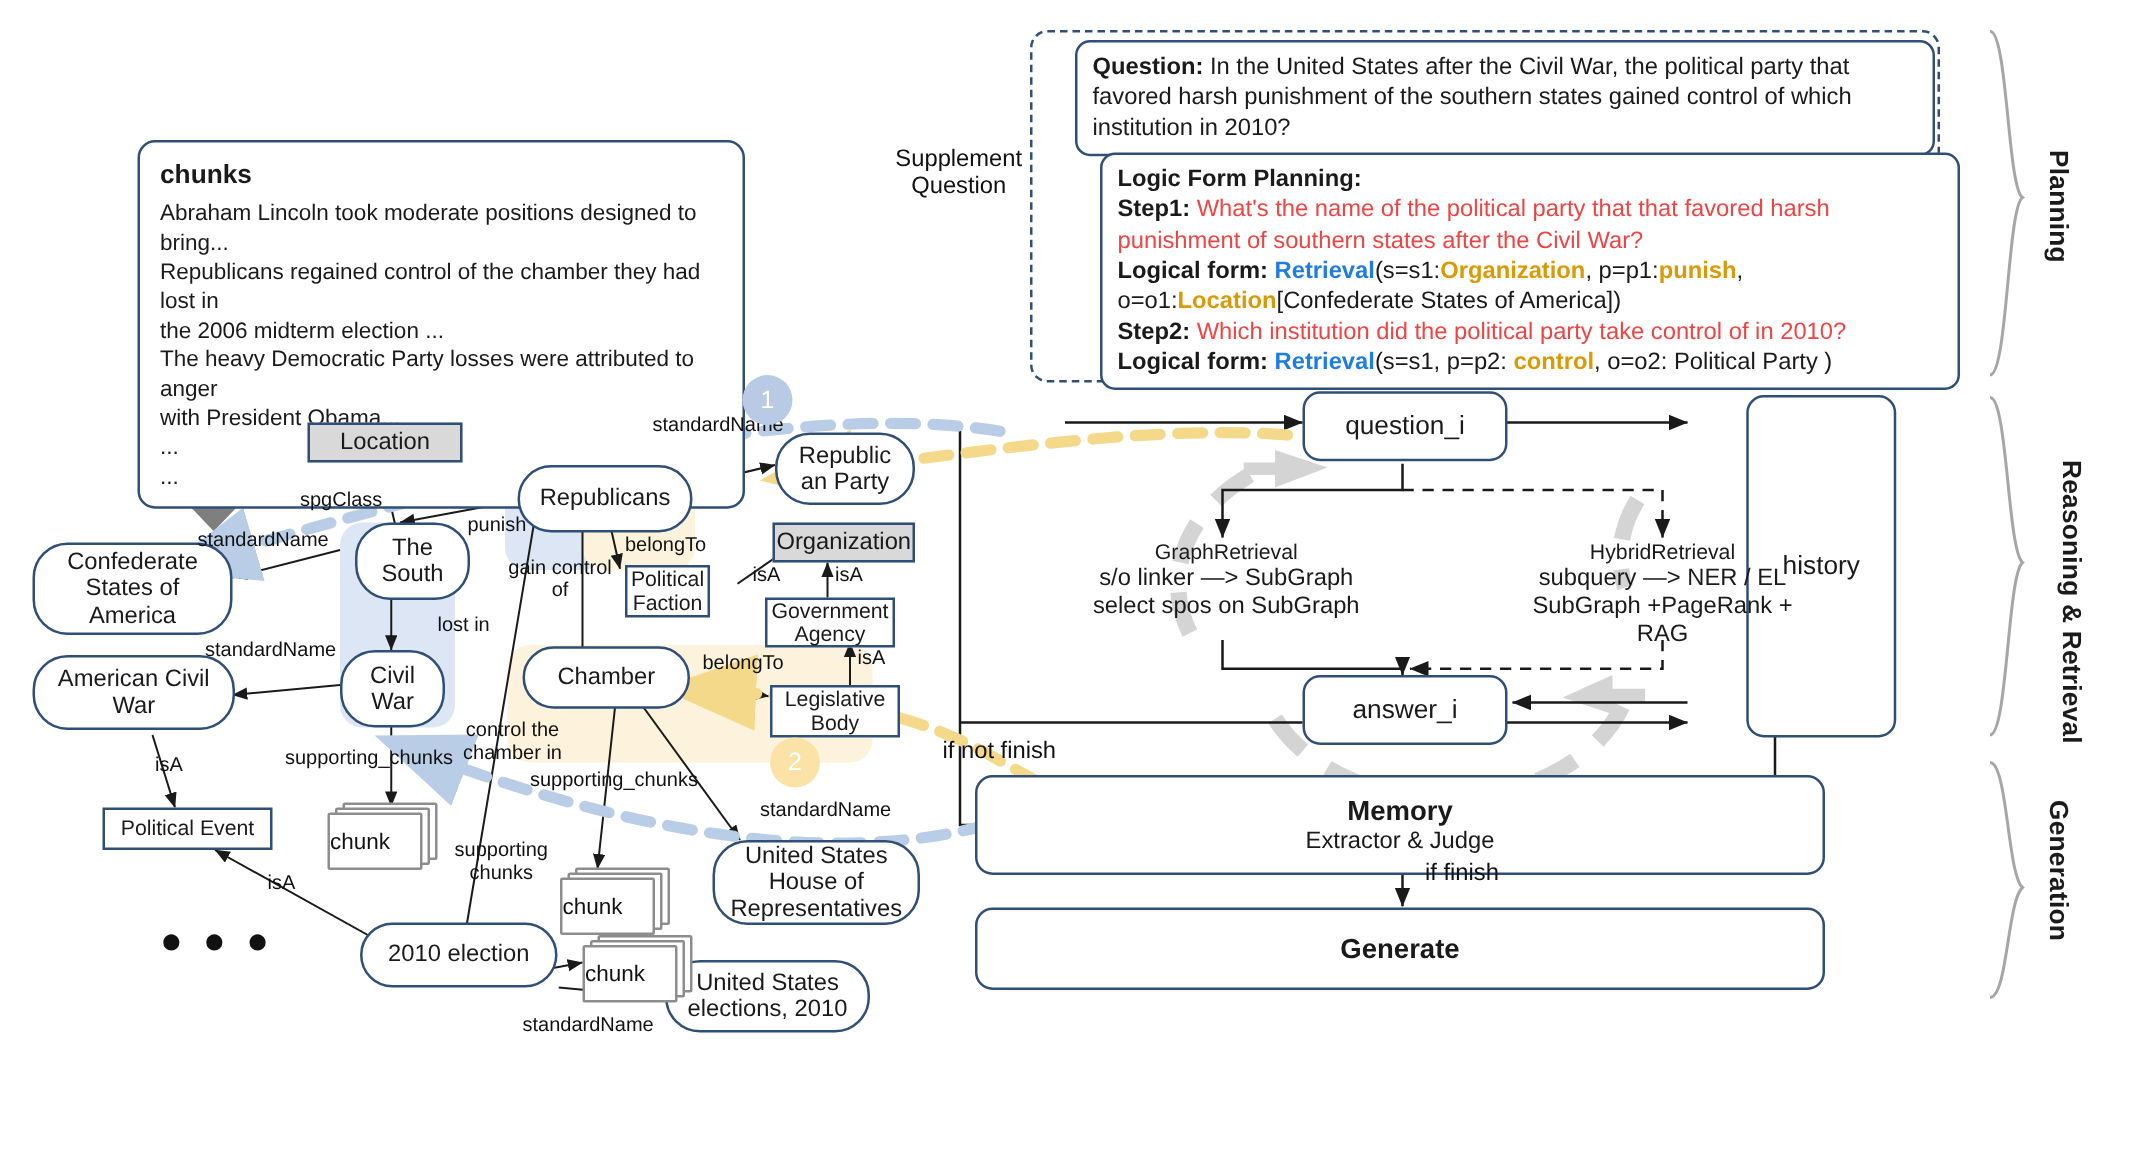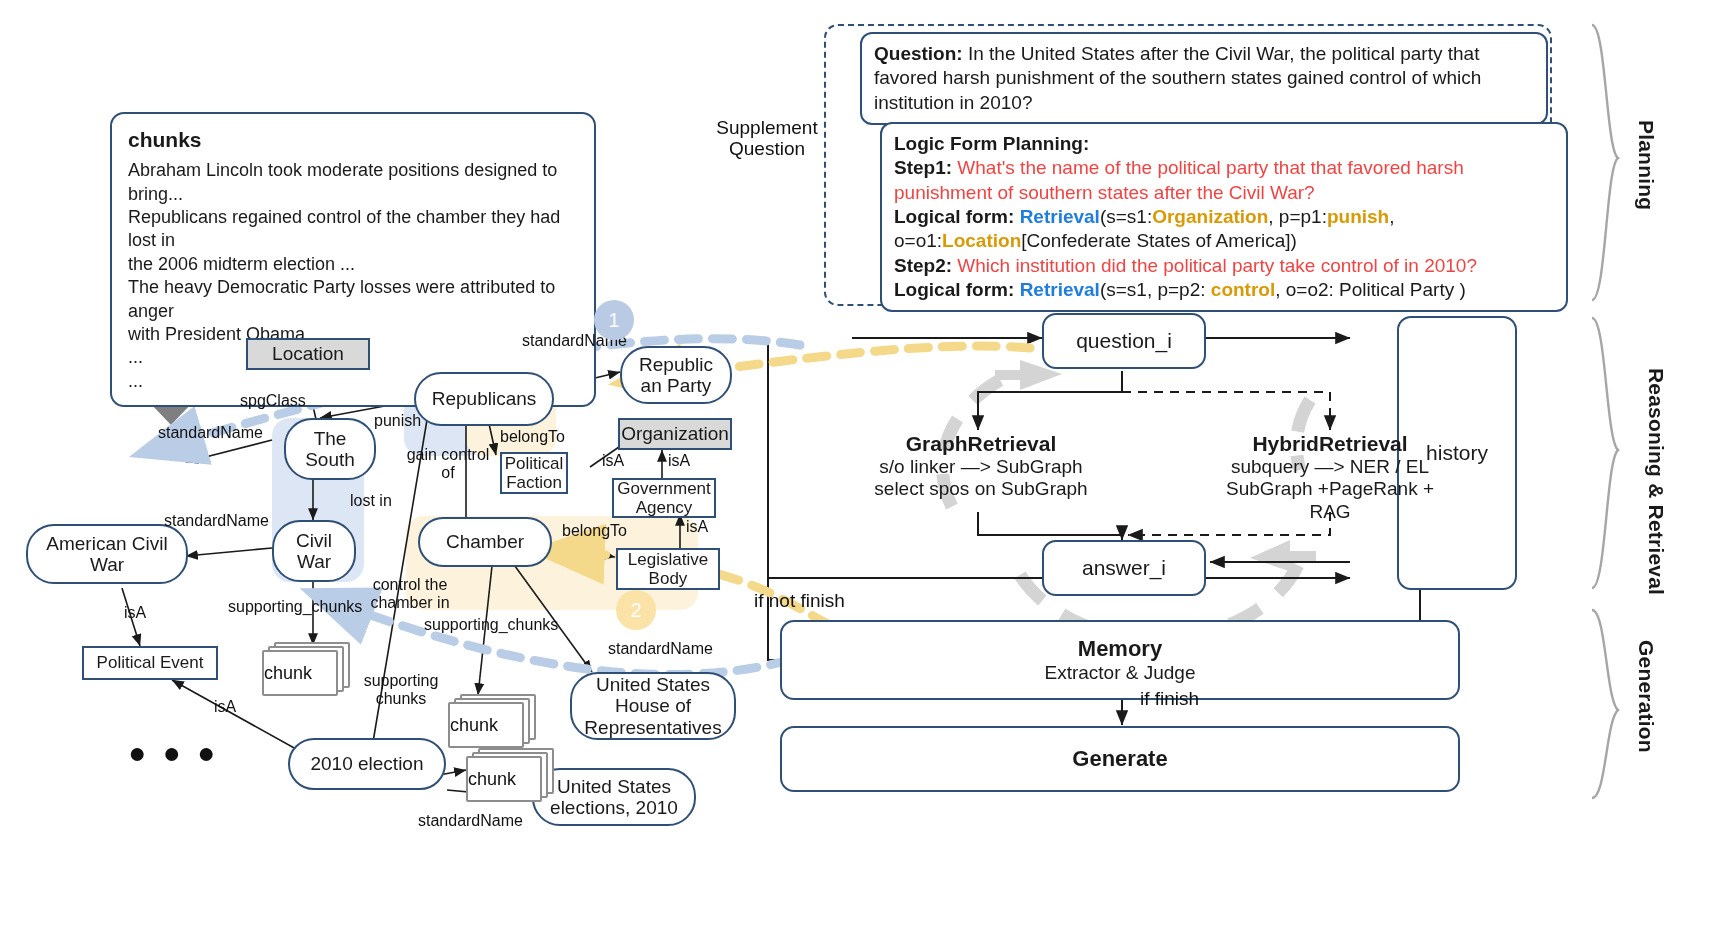--- a/index.html
+++ b/index.html
@@ -36,21 +36,21 @@
   .vtext{position:absolute;writing-mode:vertical-rl;font-weight:bold;font-size:21px;
          letter-spacing:.2px;text-align:center;}
   .bold{font-weight:bold;}
   .gray{color:#ef4444;}
   .blue{color:#1f7de0;font-weight:bold;}
   .gold{color:#d99a06;font-weight:bold;}
   .chunkspanel{position:absolute;border:2px solid #2f4f76;border-radius:14px;background:#fff;
                padding:12px 16px;font-size:18px;line-height:1.3;}
   .chunkspanel h3{margin:0 0 6px 0;font-size:21px;}
   .ret{position:absolute;text-align:center;}
-  .ret .h{font-weight:bold;font-size:21px;}
+  .ret .h{font-weight:normal;font-size:17px;}
   .ret .b{font-size:19px;line-height:1.18;}
 </style>
 </head>
 <body>
 
 <div id="root">
 
   <svg class="layer" id="edges" viewBox="0 0 1725 939">
     <defs>
       <marker id="ah" markerWidth="9" markerHeight="9" refX="7.4" refY="3.1" orient="auto">
@@ -168,20 +168,25 @@
 
     <div class="node cls" style="left:246px;top:338px;width:124px;height:32px;">
         <span>Location</span>
       </div>
 
     <div class="node ent" style="left:284px;top:418px;width:92px;height:62px;">
         <span style="white-space:pre-line">The
 South</span>
       </div>
 
+    <div class="node ent" style="left:26px;top:434px;width:160px;height:74px;">
+        <span style="white-space:pre-line">Confederate
+States of
+America</span>
+      </div>
 
     <div class="node ent" style="left:272px;top:520px;width:84px;height:62px;">
         <span style="white-space:pre-line">Civil
 War</span>
       </div>
 
     <div class="node ent" style="left:26px;top:524px;width:162px;height:60px;">
         <span style="white-space:pre-line">American Civil
 War</span>
       </div>

